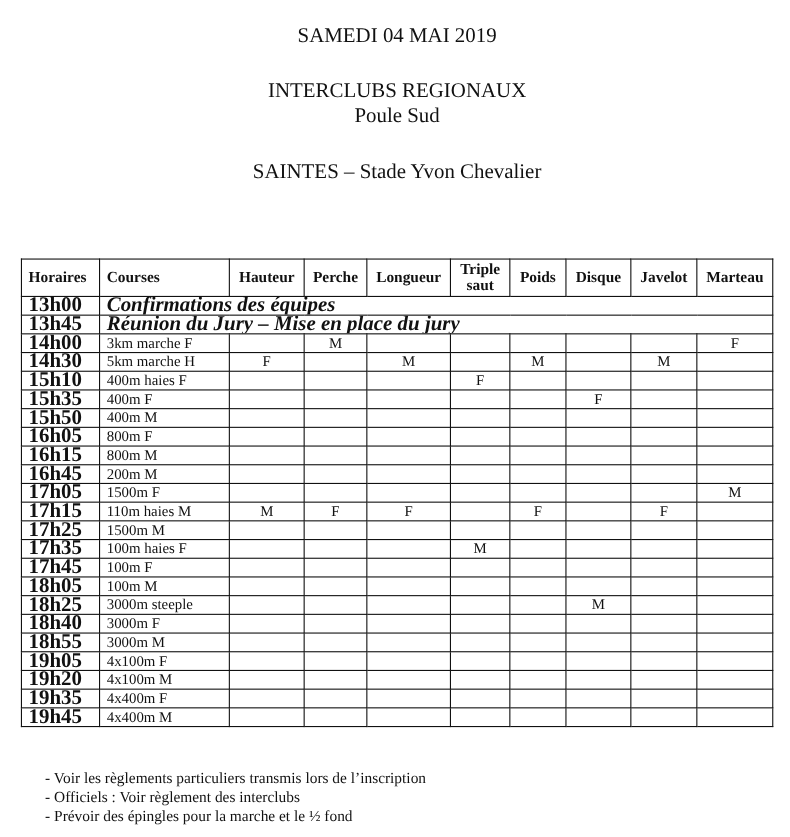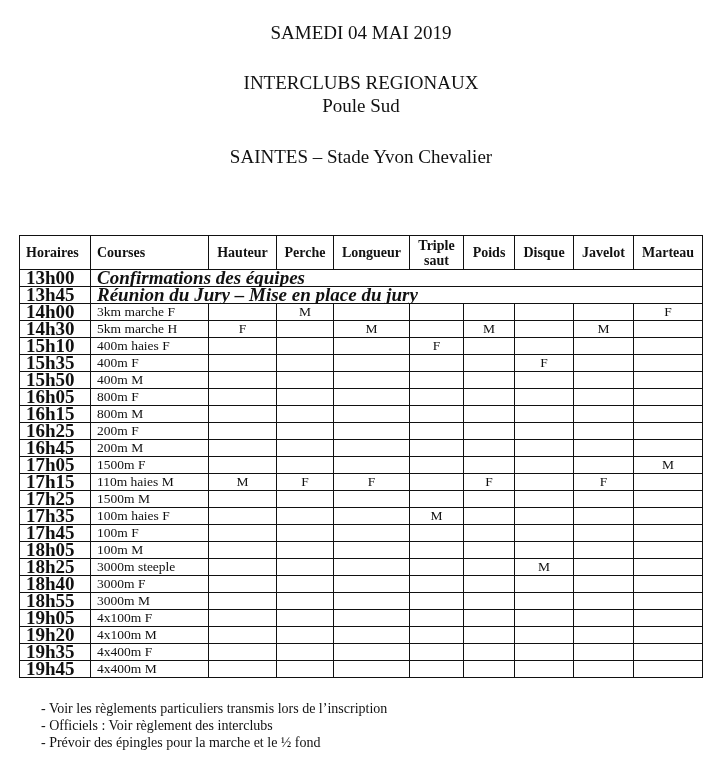--- a/index.html
+++ b/index.html
@@ -142,32 +142,20 @@
         <td class="mark"></td>
         <td class="mark"></td>
         <td class="mark"></td>
         <td class="mark"></td>
         <td class="mark"></td>
         <td class="mark"></td>
         <td class="mark"></td>
         <td class="mark"></td>
       </tr>
       <tr>
-        <td class="time">16h25</td>
-        <td>200m F</td>
-        <td class="mark"></td>
-        <td class="mark"></td>
-        <td class="mark"></td>
-        <td class="mark"></td>
-        <td class="mark"></td>
-        <td class="mark"></td>
-        <td class="mark"></td>
-        <td class="mark"></td>
-      </tr>
-      <tr>
         <td class="time">16h45</td>
         <td>200m M</td>
         <td class="mark"></td>
         <td class="mark"></td>
         <td class="mark"></td>
         <td class="mark"></td>
         <td class="mark"></td>
         <td class="mark"></td>
         <td class="mark"></td>
         <td class="mark"></td>

